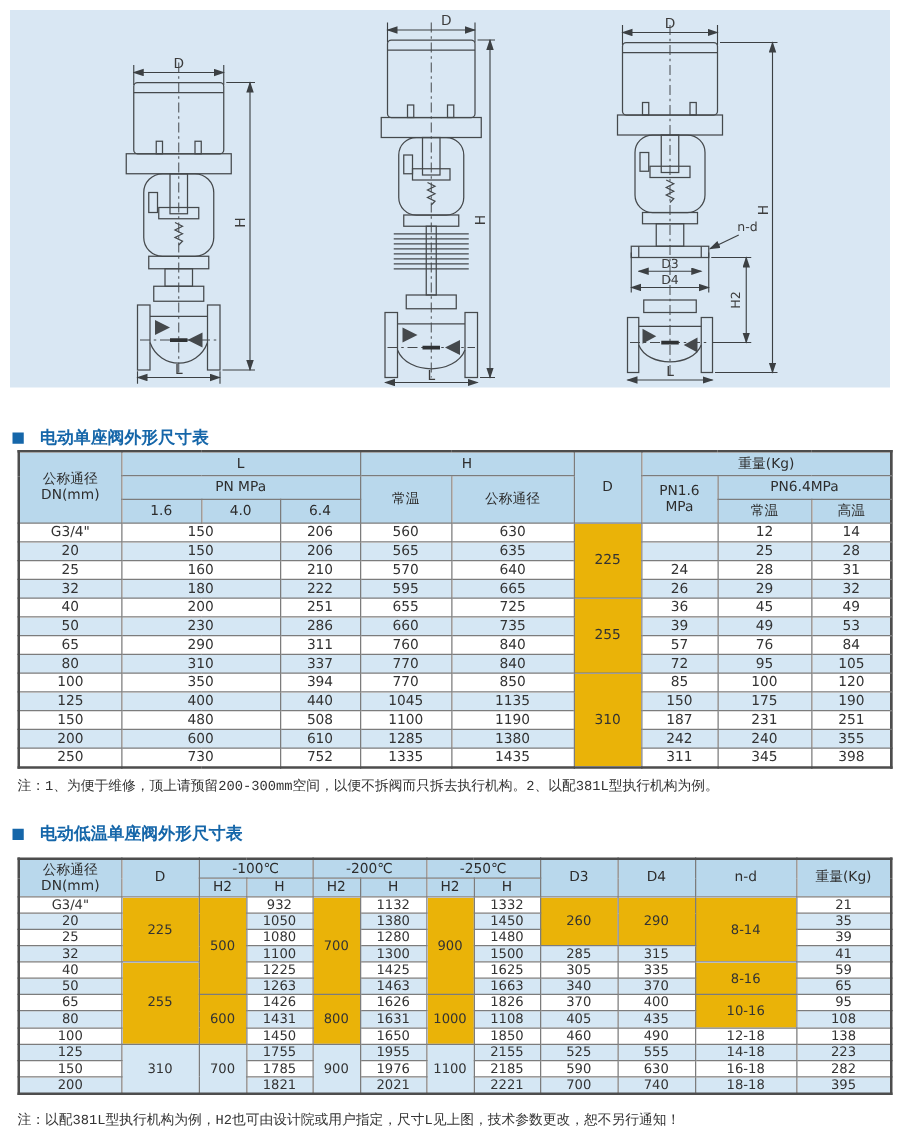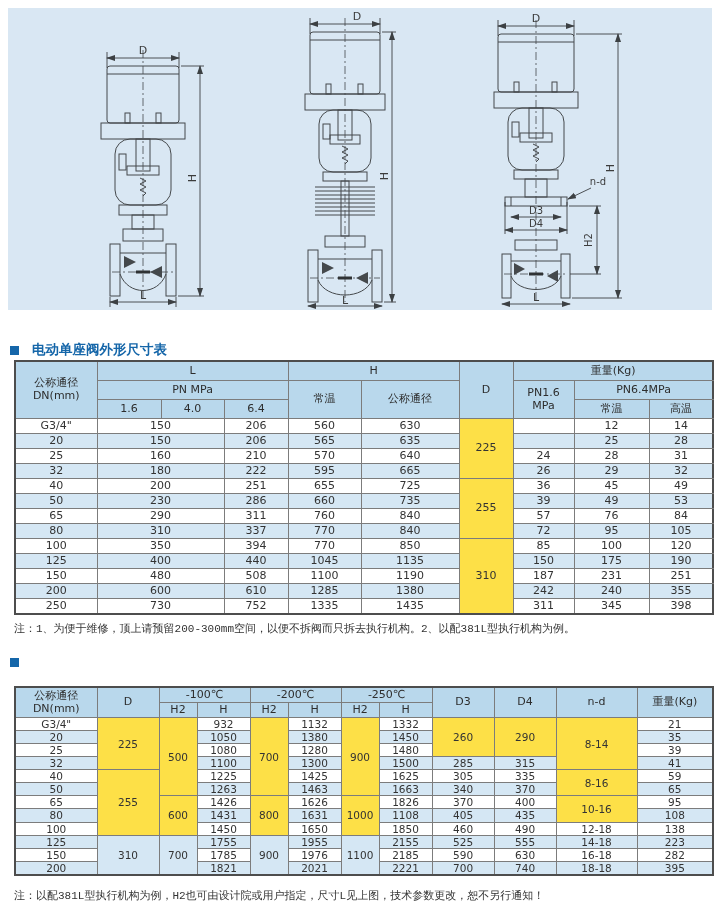--- a/index.html
+++ b/index.html
@@ -16,21 +16,21 @@
   table{position:absolute;left:14px;width:698px;border-collapse:collapse;table-layout:fixed;border:2px solid #4d4d4d;}
   #t1{top:360px;}
   #t2{top:686px;}
   th,td{border:1px solid #7c7c7c;text-align:center;vertical-align:middle;padding:0;color:#333;font-weight:normal;line-height:1.15;overflow:hidden;}
   th{background:#b9d8ec;white-space:pre-line;color:#2d2d2d;}
   #t1 th{height:18px;font-size:11px;}
   #t1 td{height:14px;font-size:11px;}
   #t2 th{height:14px;font-size:11px;}
   #t2 td{height:12px;font-size:10.5px;}
   tr.alt td{background:#d5e7f4;}
-  td.merged{background:#fde047;}
+  td.merged{background:#eab308;}
   .note{position:absolute;left:14px;width:700px;font-size:11px;color:#333;font-family:Liberation Mono, monospace;}
   #note1{top:621px;}
   #note2{top:888px;}
   .dline{stroke:#45494c;stroke-width:1;fill:none;}
   .cline{stroke:#45494c;stroke-width:0.8;fill:none;stroke-dasharray:8 3 2 3;}
   .dim{stroke:#3c4043;stroke-width:0.9;fill:none;}
   .dimtxt{fill:#3c3c3c;font-size:11px;}
   .dimtxt2{fill:#3c3c3c;font-size:10px;}
   .solid{fill:#45494c;stroke:none;}
 </style>
@@ -380,20 +380,21 @@
         <td>398</td>
         <td>495</td>
       </tr>
     </tbody>
   </table>
 
 <div class="note" id="note1">注：1、为便于维修，顶上请预留200-300mm空间，以便不拆阀而只拆去执行机构。2、以配381L型执行机构为例。</div>
 
 <div class="sec-title" id="title2">
   <span class="bullet"></span>
+  <span>电动低温单座阀外形尺寸表</span>
 </div>
 
 <table id="t2">
   <colgroup>
     <col style="width:82px">
       <col style="width:62px">
       <col style="width:38px">
       <col style="width:53px">
     <col style="width:38px">
       <col style="width:53px">

